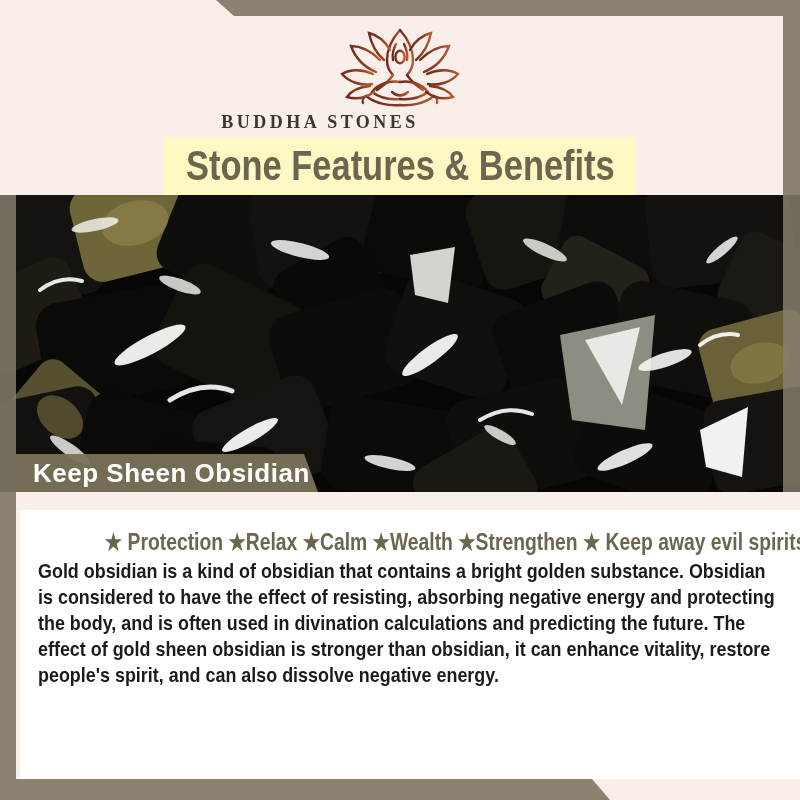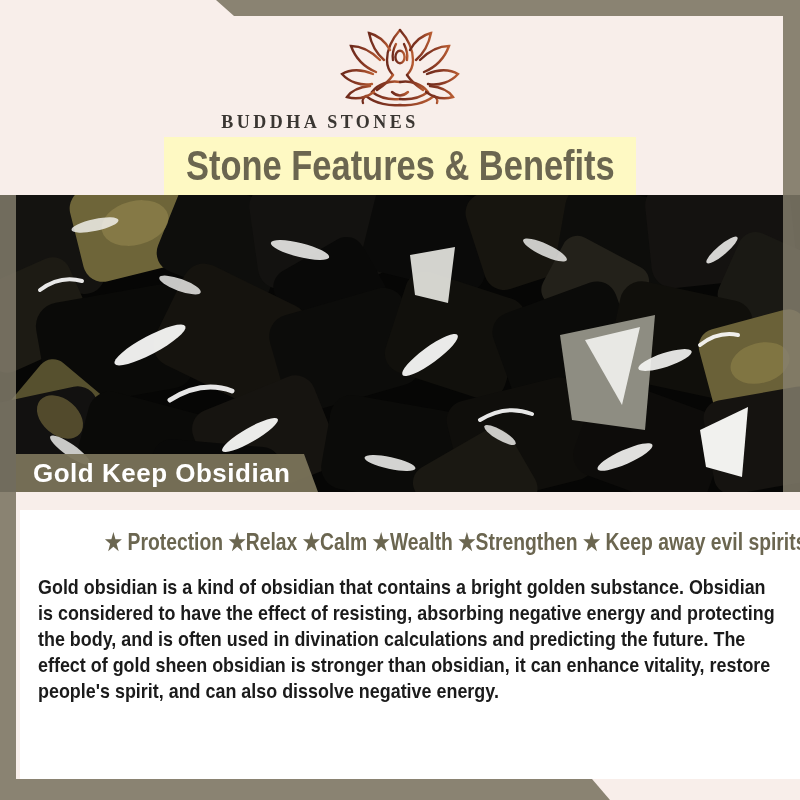--- a/index.html
+++ b/index.html
@@ -39,21 +39,21 @@
                 clip-path:polygon(0 0, 288px 0, 302px 38px, 0 38px);
                 display:flex; align-items:center; }
   .label-text { padding-left:17px; color:#ffffff; font-size:26px; font-weight:bold; letter-spacing:0.5px; }
 
   
   .content-box { position:absolute; left:20px; top:510px; width:780px; height:269px;
                  background:#ffffff; padding:0 18px; overflow:hidden; }
   .benefits-row { margin-top:19px; text-align:center; white-space:nowrap; }
   .benefits-text { display:inline-block; font-size:23px; font-weight:bold; color:#6b6650;
                    transform:scaleX(0.84); transform-origin:center top; }
-  .para-wrap { margin-top:18px; }
+  .para-wrap { margin-top:2px; }
   .para-text { width:870px; font-size:21px; font-weight:bold; color:#1b1b1b; line-height:26px;
                transform:scaleX(0.853); transform-origin:left top; }
 </style>
 </head>
 <body>
 
 <div class="page">
 
   <div class="top-bar"></div>
   <div class="right-strip-upper"></div>
@@ -223,21 +223,21 @@
         <path d="M480,225 q26,-16 52,-6" stroke-width="4"></path>
         <path d="M700,150 q18,-14 38,-10" stroke-width="4"></path>
       </g>
     </svg>
   </div>
 
   <div class="photo-tint-left"></div>
   <div class="photo-tint-right"></div>
 
   <div class="label-band">
-    <span class="label-text">Gold Keep Obsidian</span>
+    <span class="label-text">Keep Sheen Obsidian</span>
   </div>
 
   <div class="content-box">
     <div class="benefits-row">
       <span class="benefits-text">★ Protection ★Relax ★Calm ★Wealth ★Strengthen ★ Keep away evil spirits</span>
     </div>
     <div class="para-wrap">
       <p class="para-text">Gold obsidian is a kind of obsidian that contains a bright golden substance. Obsidian is considered to have the effect of resisting, absorbing negative energy and protecting the body, and is often used in divination calculations and predicting the future. The effect of gold sheen obsidian is stronger than obsidian, it can enhance vitality, restore people's spirit, and can also dissolve negative energy.</p>
     </div>
   </div>

